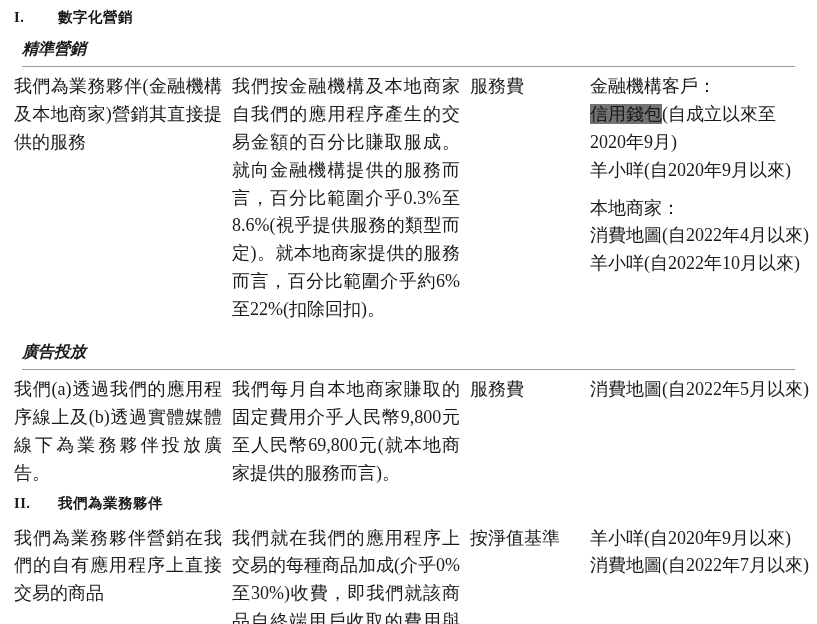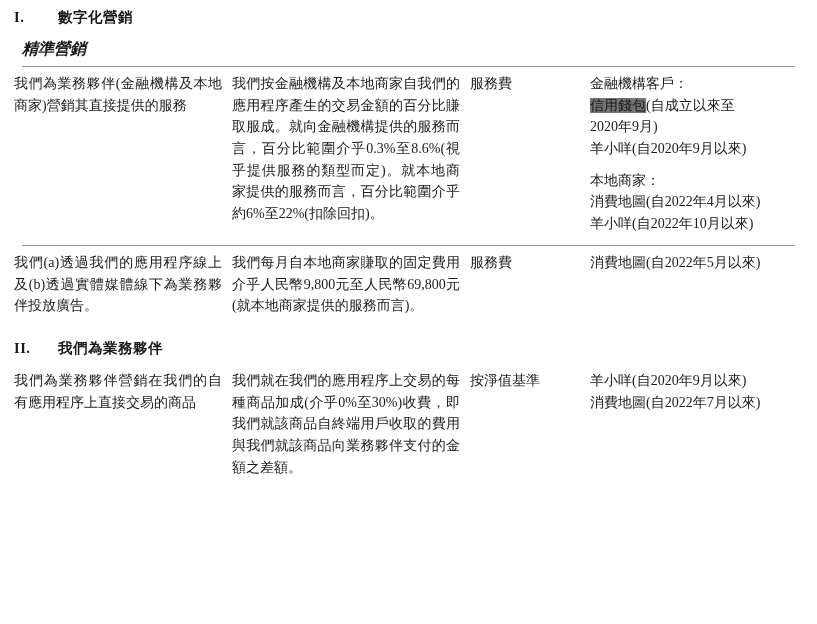--- a/index.html
+++ b/index.html
@@ -44,21 +44,21 @@
     margin: 12px 0 6px 8px;
   }
   table.matrix {
     width: 100%;
     border-collapse: collapse;
     table-layout: fixed;
   }
   table.matrix td {
     vertical-align: top;
     padding: 6px 10px 6px 0;
-    font-size: 14px;
+    font-size: 18px;
     line-height: 1.55;
     text-align: justify;
     text-justify: inter-ideograph;
   }
   td.col-a { width: 208px; padding-left: 8px; }
   td.col-b { width: 228px; padding-left: 10px; }
   td.col-c { width: 110px; padding-left: 10px; }
   td.col-d { width: 240px; padding-left: 10px; }
   .sep-line {
     height: 1px;
@@ -102,36 +102,37 @@
         <div class="para">
           <span class="blk">本地商家：</span>
           <span class="blk">消費地圖(自2022年4月以來)</span>
           <span class="blk">羊小咩(自2022年10月以來)</span>
         </div>
       </td>
     </tr>
   </tbody>
     </table>
 
+  <div class="sub-head">廣告投放</div>
   <div class="sep-line"></div>
 
   <table class="matrix">
     <tbody>
         <tr>
       <td class="col-a">我們(a)透過我們的應用程序線上及(b)透過實體媒體線下為業務夥伴投放廣告。</td>
       <td class="col-b">我們每月自本地商家賺取的固定費用介乎人民幣9,800元至人民幣69,800元(就本地商家提供的服務而言)。</td>
       <td class="col-c">服務費</td>
       <td class="col-d">
         <span class="blk">消費地圖(自2022年5月以來)</span>
       </td>
     </tr>
   </tbody>
     </table>
 
-  <div class="section-head" style="margin-top:16px;justify-content:space-between;">
+  <div class="section-head" style="margin-top:0;justify-content:space-between;">
     <span class="numeral">II.</span>
     <span class="headtext">我們為業務夥伴</span>
   </div>
 
   <table class="matrix" style="margin-top:6px;">
     <tbody>
         <tr>
       <td class="col-a">我們為業務夥伴營銷在我們的自有應用程序上直接交易的商品</td>
       <td class="col-b">我們就在我們的應用程序上交易的每種商品加成(介乎0%至30%)收費，即我們就該商品自終端用戶收取的費用與我們就該商品向業務夥伴支付的金額之差額。</td>
       <td class="col-c">按淨值基準</td>

